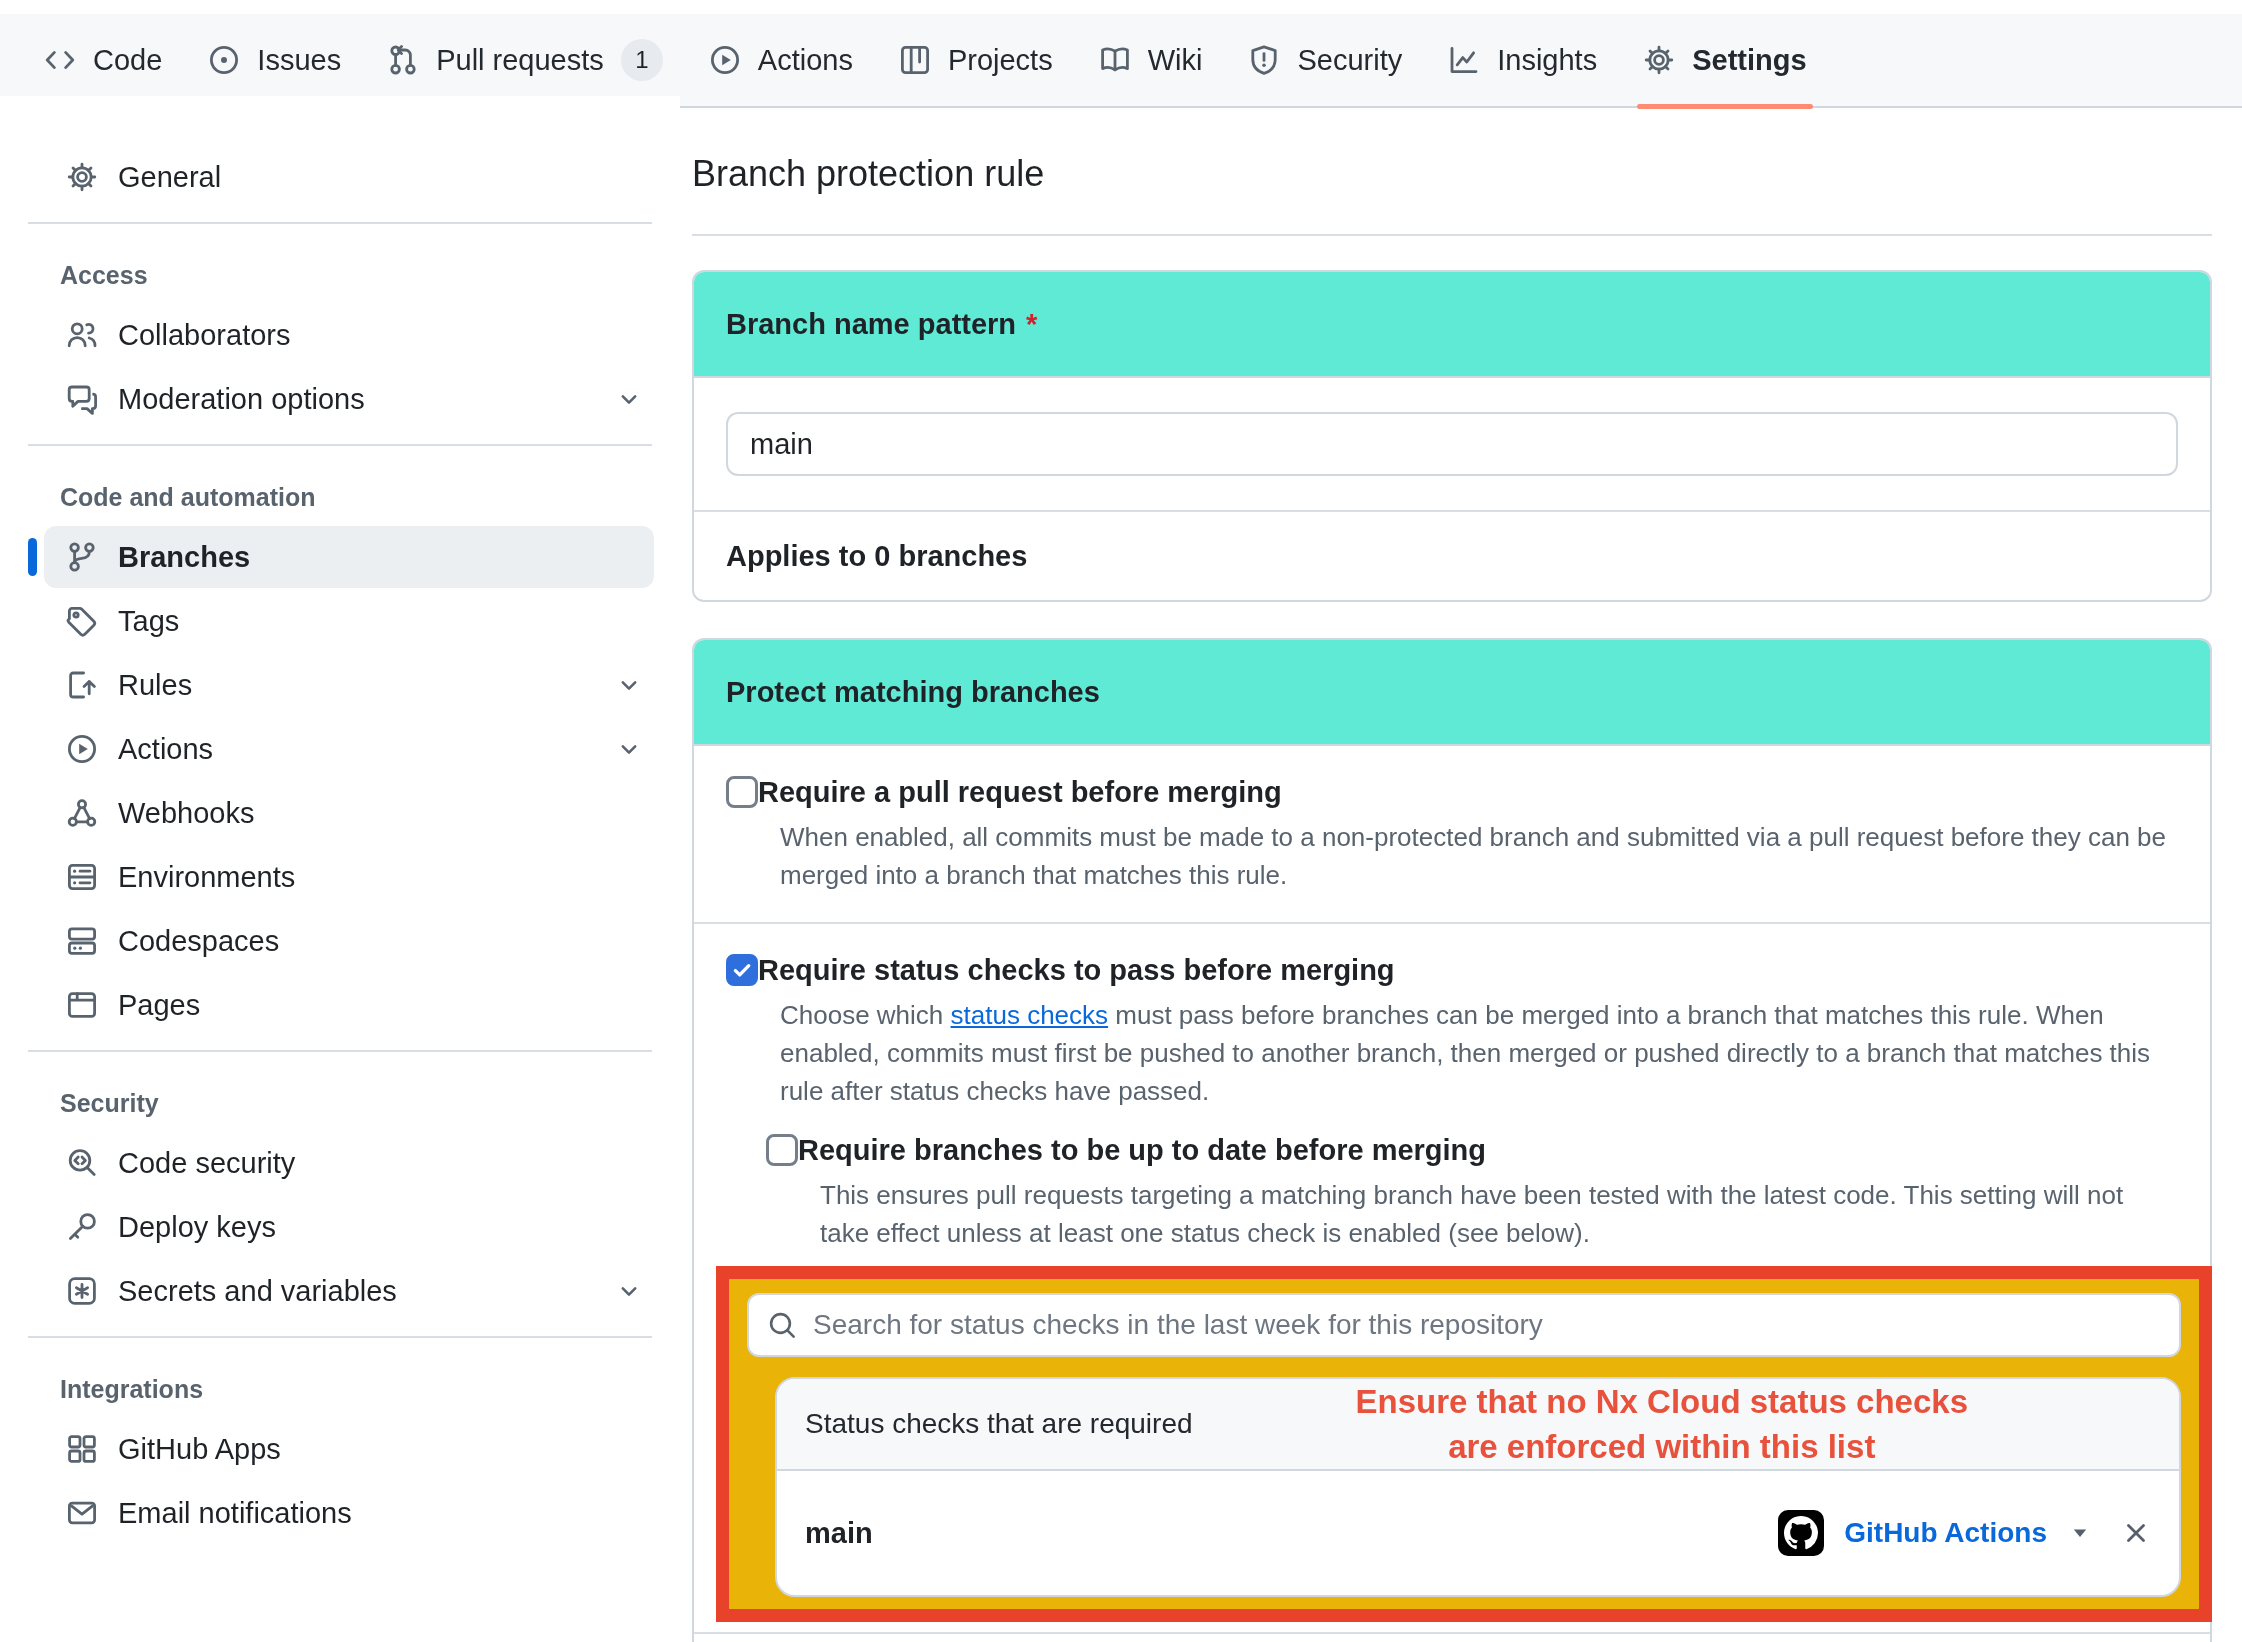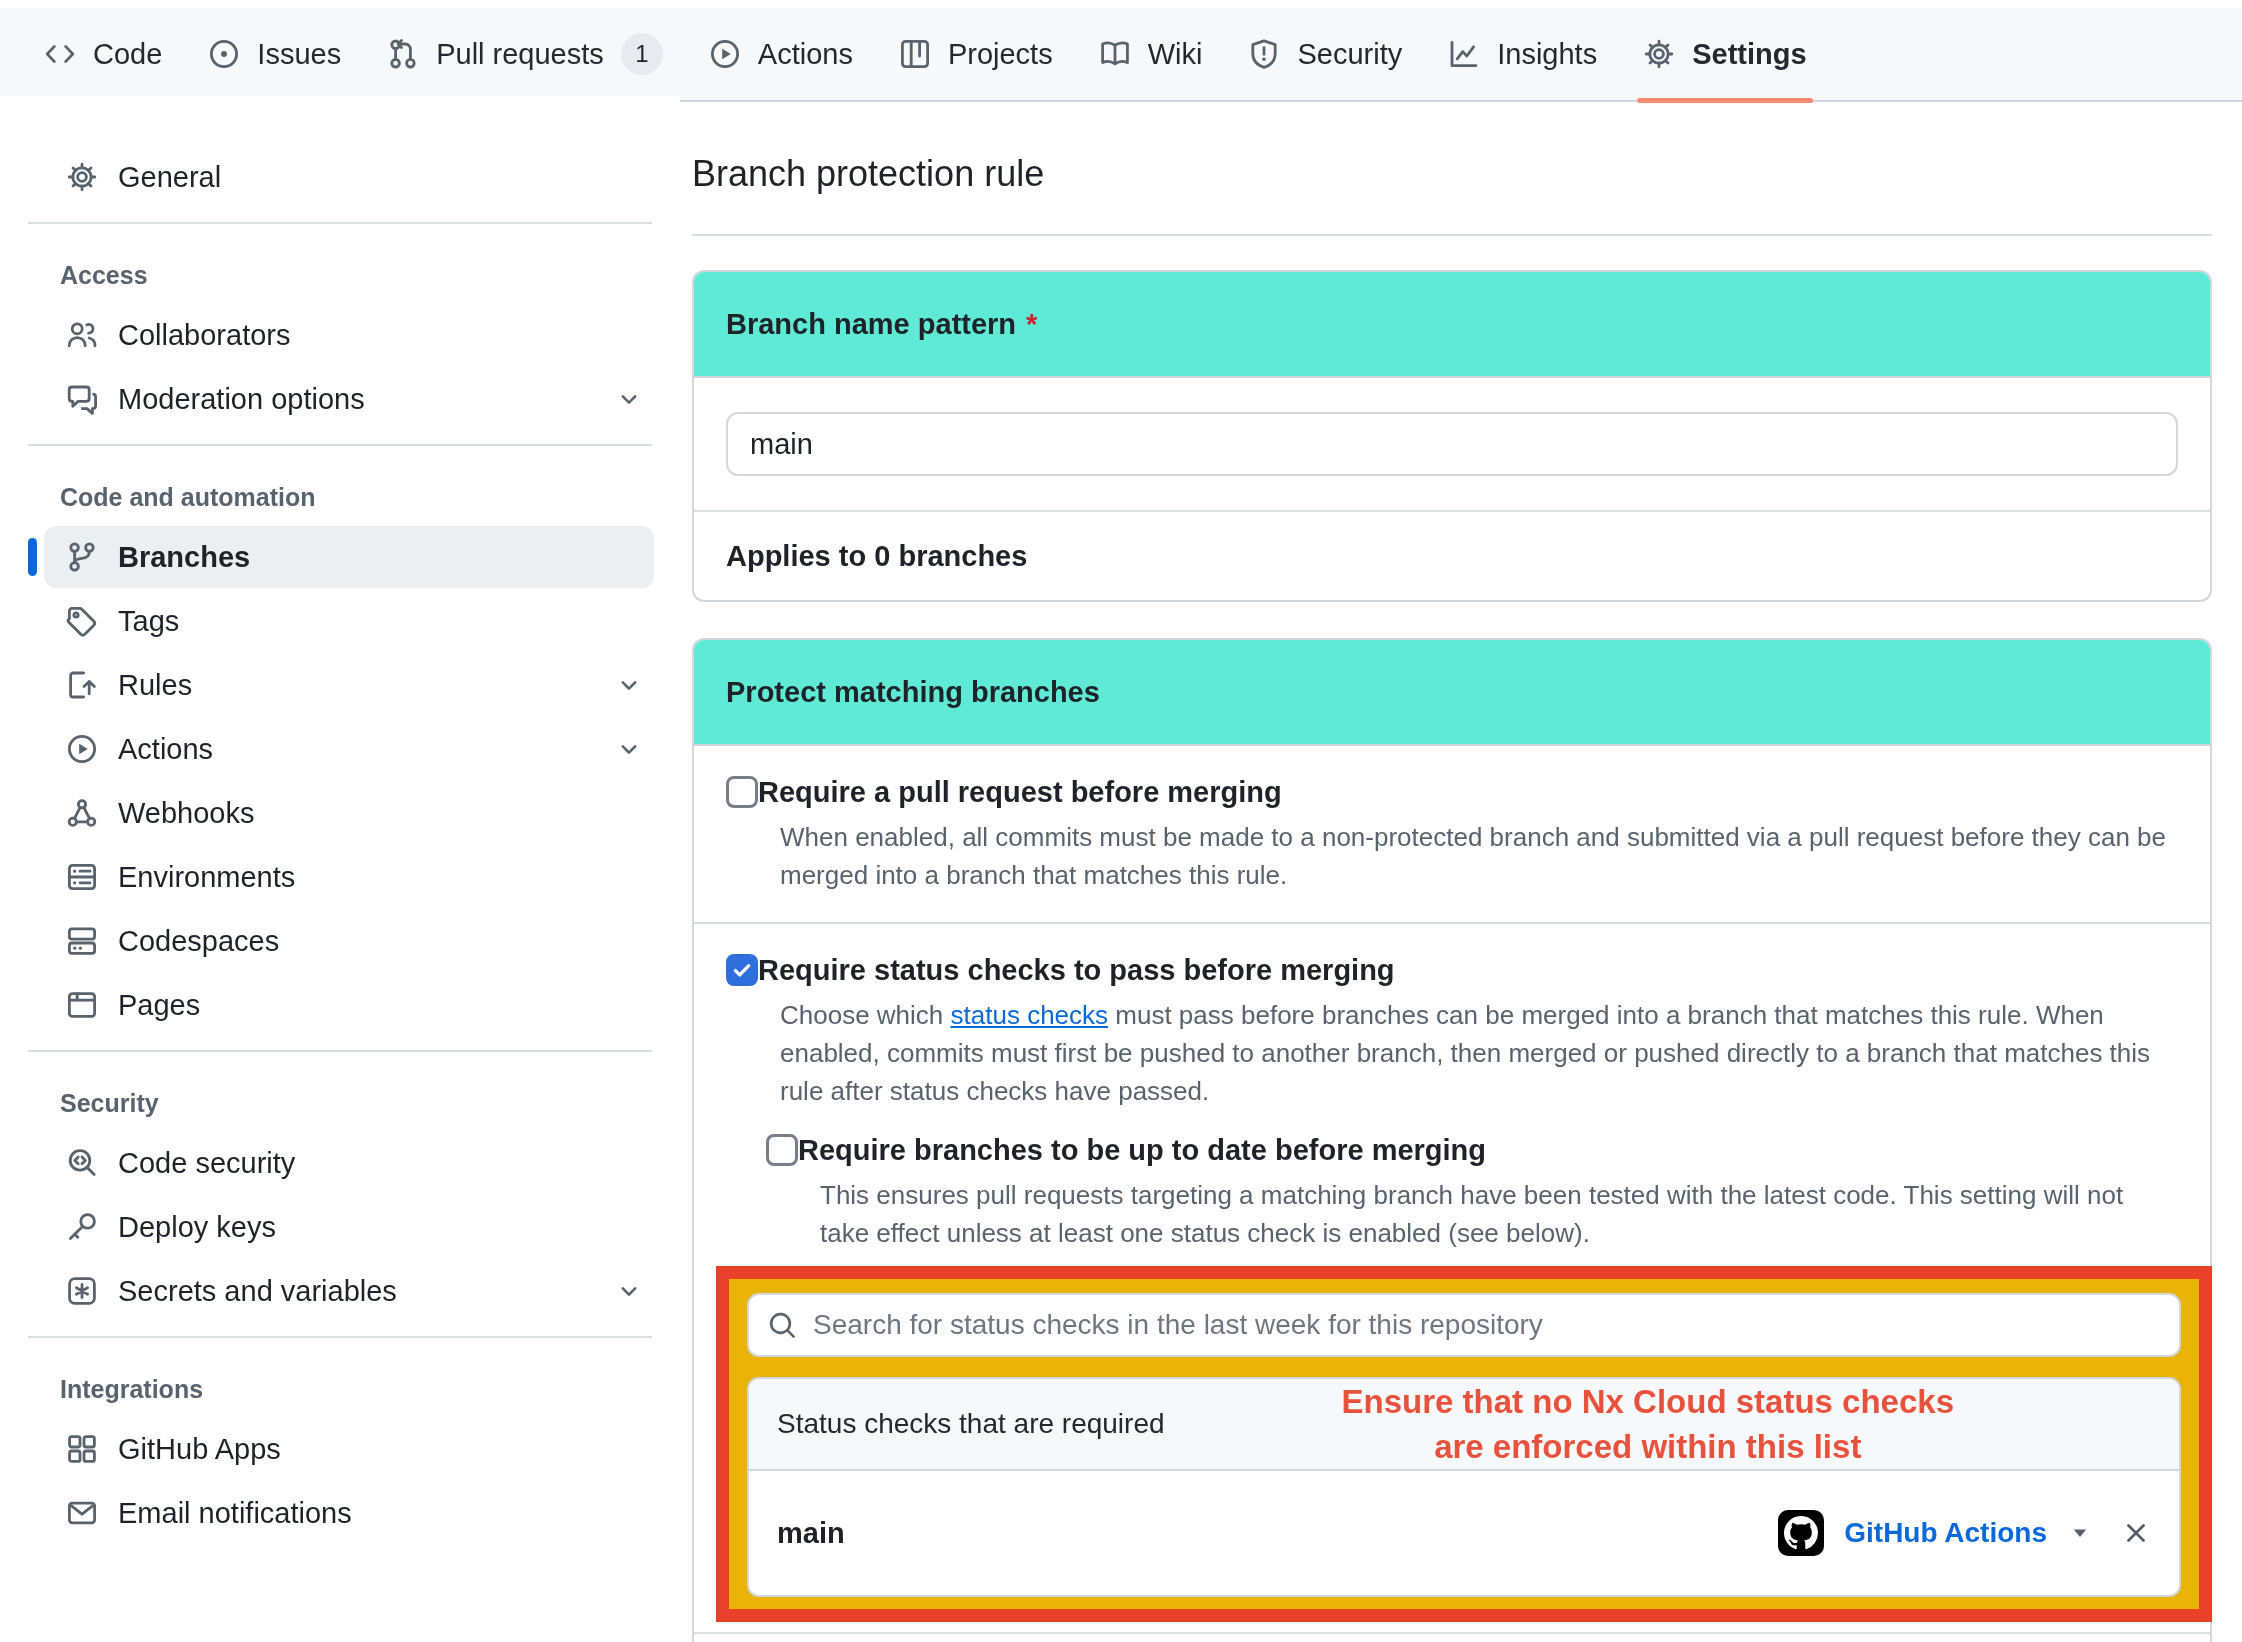--- a/index.html
+++ b/index.html
@@ -7,21 +7,21 @@
   body {
     width:2242px; height:1642px; position:relative; overflow:hidden;
     background:#ffffff; color:#1f2328;
     font-family:"Liberation Sans","DejaVu Sans",sans-serif;
     -webkit-font-smoothing:antialiased;
   }
   svg { display:block; }
 
   
   .topnav {
-    position:absolute; top:8px; left:0; right:0; height:94px;
+    position:absolute; top:14px; left:0; right:0; height:94px;
     background:#f6f8fa; border-bottom:2px solid #d0d7de;
     display:flex; align-items:center; padding:0 26px; gap:10px;
   }
   .nav-item {
     display:flex; align-items:center; gap:17px; padding:0 18px; height:94px;
     font-size:29px; color:#24292f; position:relative; cursor:pointer; white-space:nowrap;
   }
   .nav-item .nav-icon { width:32px; height:32px; color:#59636e; flex:none; }
   .nav-item.active { font-weight:700; }
   .nav-underline {
@@ -110,21 +110,21 @@
     border:13px solid #e8432a; background:#eab308;
     margin:14px -34px 0 -10px; padding:14px 18px 12px 18px;
   }
   .search-input {
     display:flex; align-items:center; gap:16px; height:64px;
     border:2px solid #d0d7de; border-radius:12px; background:#fff;
     padding:0 18px; font-size:28px; color:#6e7781; cursor:text;
   }
   .search-input svg { width:30px; height:30px; color:#59636e; flex:none; }
 
-  .status-box { margin-top:20px; border:2px solid #d0d7de; border-radius:12px; overflow:hidden; background:#fff; }
+  .status-box { margin-top:20px; border:2px solid #d0d7de; border-radius:20px; overflow:hidden; background:#fff;margin-left:28px; }
   .status-header {
     background:#f6f8fa; border-bottom:2px solid #d0d7de;
     height:92px; display:flex; align-items:center; padding:0 28px;
     font-size:28px; color:#24292f;
   }
   .status-header-label { flex:none; }
   .annotation-text {
     flex:1; text-align:center; color:#e8523c; font-weight:700;
     font-size:33px; line-height:45px; padding-right:20px;
   }

